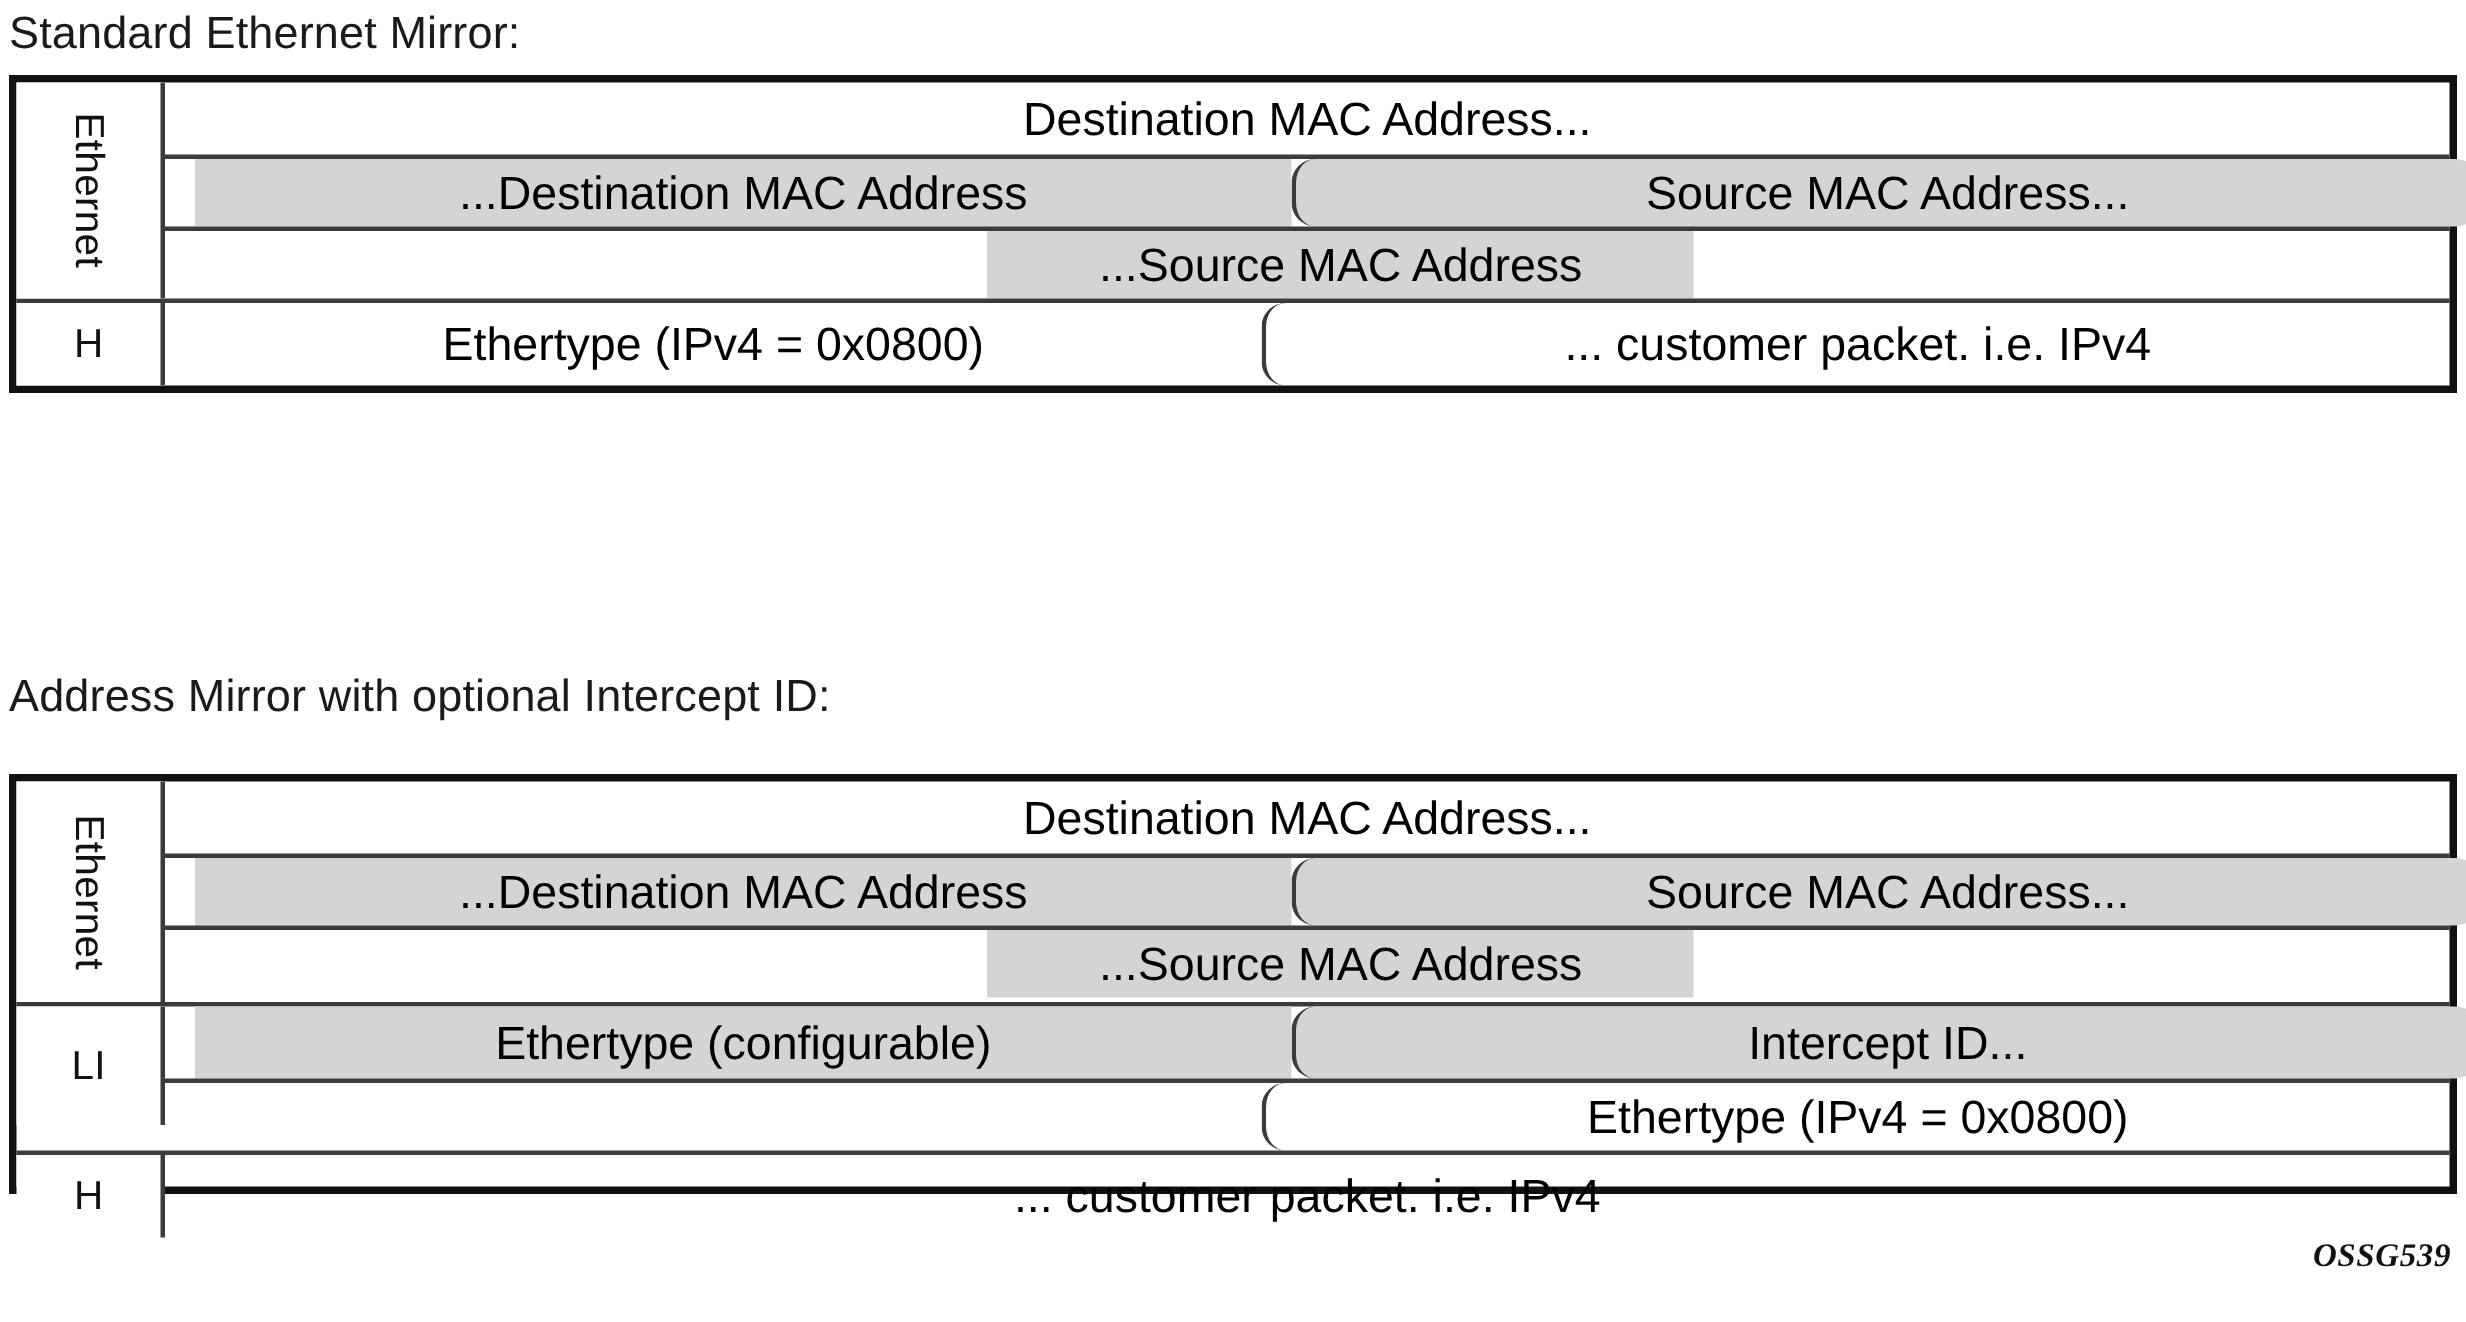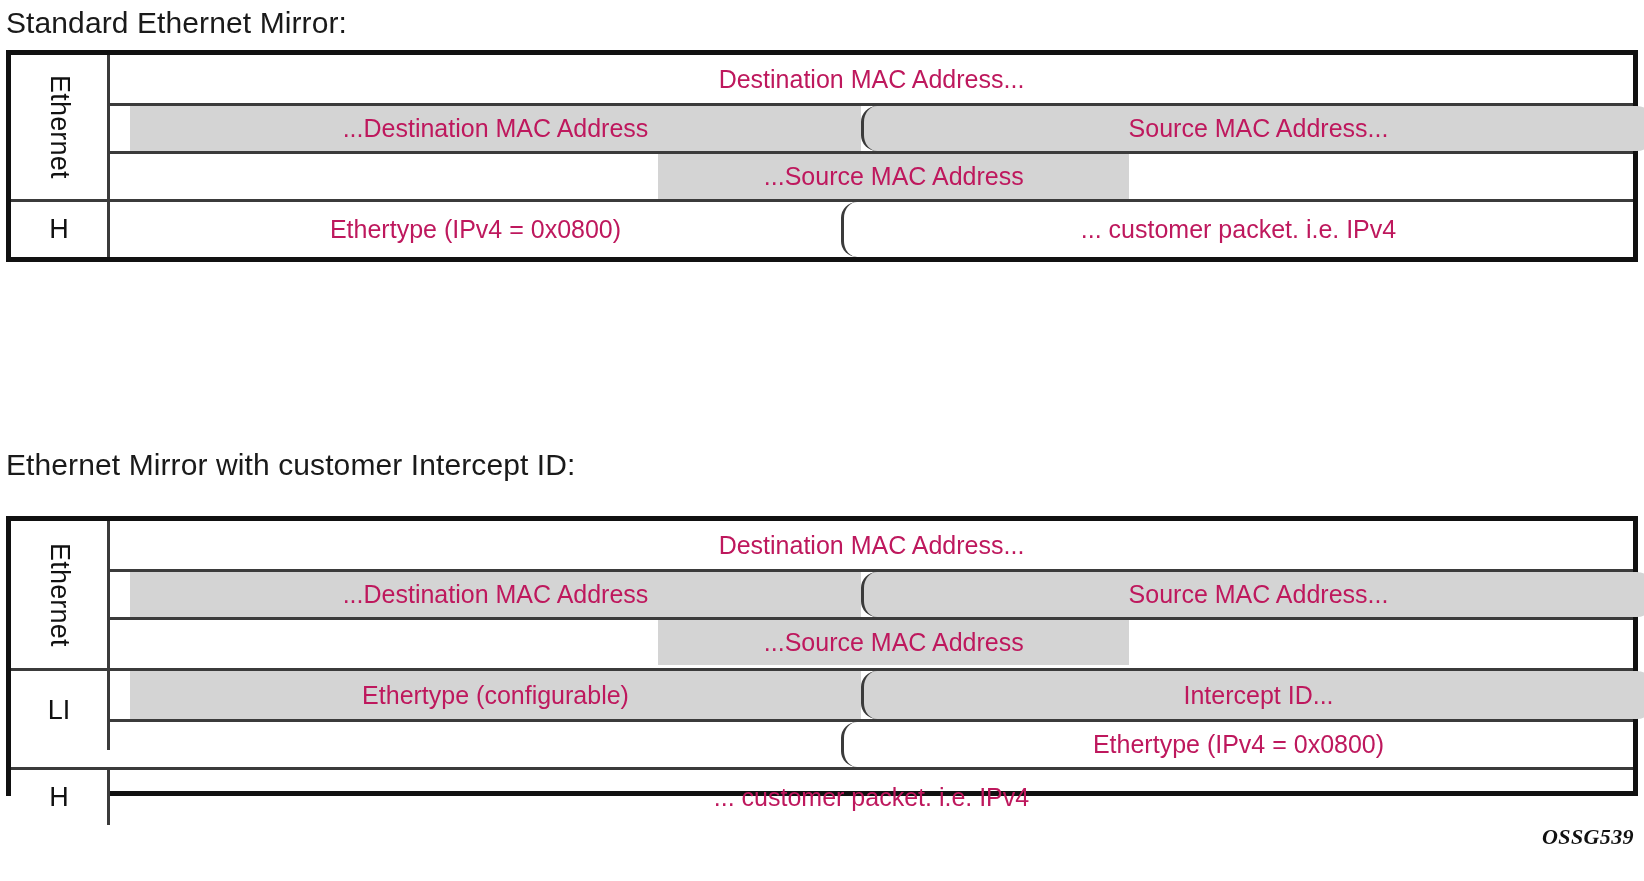--- a/index.html
+++ b/index.html
@@ -91,23 +91,23 @@
   .frow + .frow { border-top: 3px solid #3b3b3b; }
 
   
   .cell {
     position: absolute;
     top: 0;
     bottom: 0;
     display: flex;
     align-items: center;
     justify-content: center;
-    font-size: 25px;
+    font-size: 31px;
     line-height: 1;
-    color: #be185d;
+    color: #000000;
     white-space: nowrap;
     box-sizing: border-box;
   }
   .cell.shaded { background: #d4d4d4; margin-left: 20px; }
   .cell.plain  { background: transparent; }
   .cell.divide-left { border-left: 3px solid #3b3b3b; border-radius: 16px; }
 
   
   #figure-caption {
     position: absolute;
@@ -159,21 +159,21 @@
         <div class="frow" style="height:55px;">
           <div class="cell plain" style="left:0%; width:48%;">Ethertype (IPv4 = 0x0800)</div>
           <div class="cell plain divide-left" style="left:48%; width:52%;">... customer packet. i.e. IPv4</div>
         </div>
       </div>
     </div>
 
   </div>
 </div>
 
-<div class="section-title" id="title-2">Ethernet Mirror with customer Intercept ID:</div>
+<div class="section-title" id="title-2">Address Mirror with optional Intercept ID:</div>
 
 <div class="packet-table" id="table-intercept">
   <div class="tbl-grid">
 
     <div class="band" style="top:0; height:147px;">
       <div class="band-label vertical">
         <span>Ethernet</span>
       </div>
       <div class="band-rows">
 

